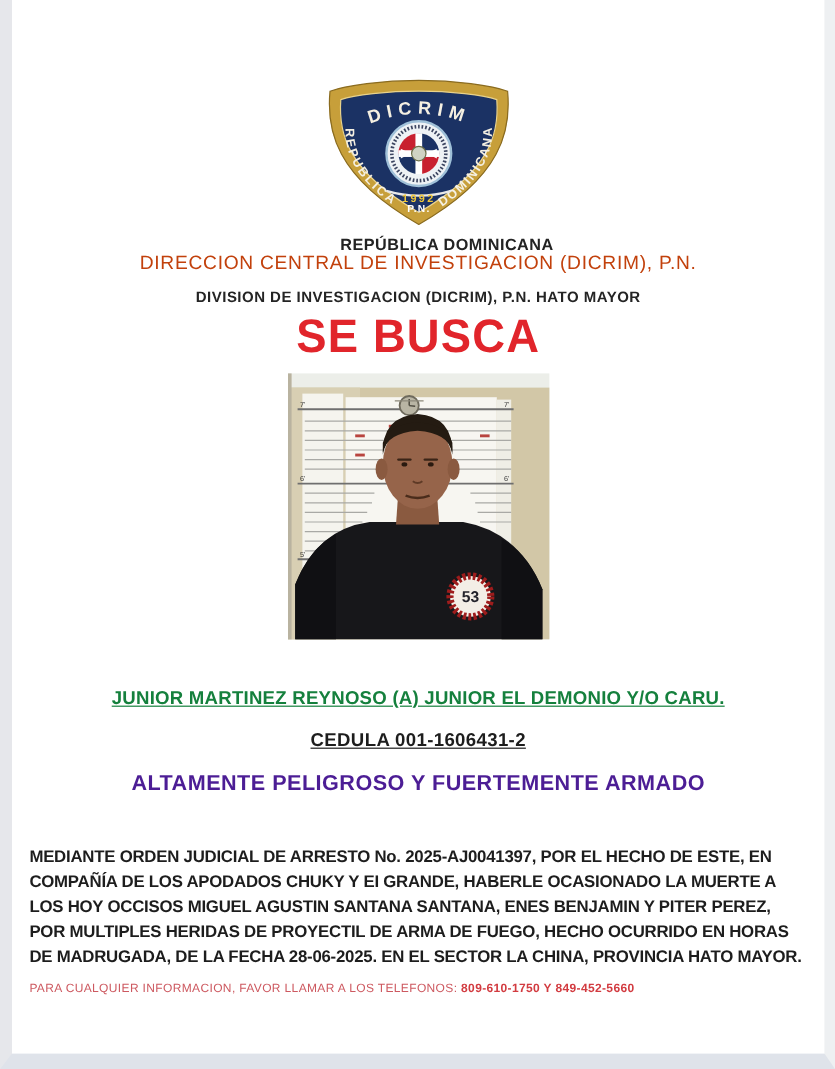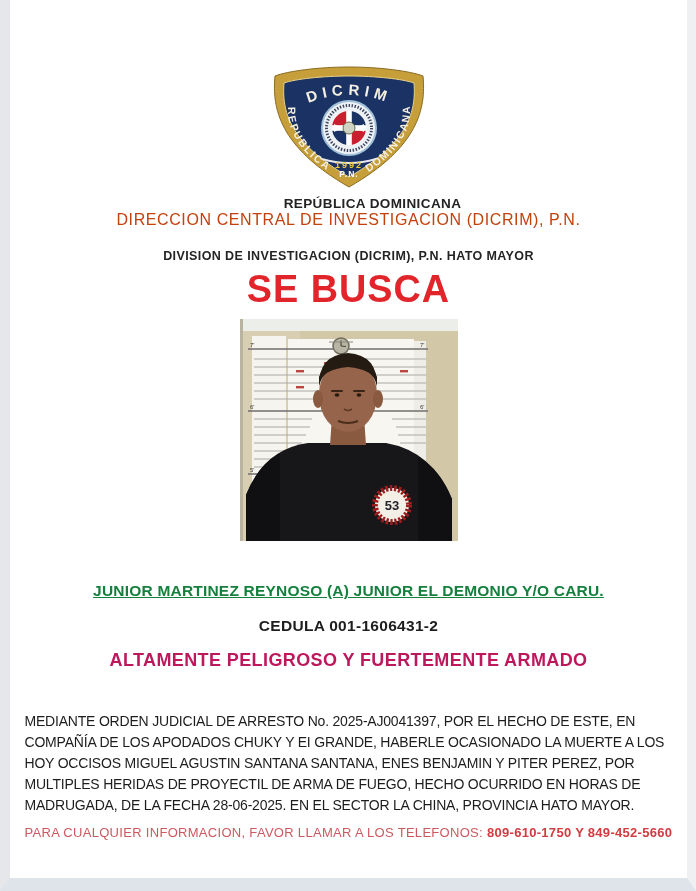--- a/index.html
+++ b/index.html
@@ -20,53 +20,53 @@
   
   .country{
     margin-top:6px;font-size:13.5px;font-weight:bold;color:#232323;
     letter-spacing:.4px;
     padding-left:48px;
   }
   .direction{
     margin-top:0;font-size:16px;color:#c2410c;letter-spacing:.6px;
   }
   .division{
-    margin-top:20px;font-size:12.5px;font-weight:bold;color:#242424;letter-spacing:.4px;
+    margin-top:12px;font-size:12.5px;font-weight:bold;color:#242424;letter-spacing:.4px;
   }
   
   .se-busca{
     margin-top:4px;line-height:44px;font-size:39px;font-weight:bold;
     letter-spacing:1px;transform:scaleX(.97);
   }
   
   .photo{
     margin:8px auto 0 auto;width:218px;height:222px;display:block;
   }
   
   .name-line{
     margin-top:40px;font-size:15.5px;font-weight:bold;color:#15803d;
     text-decoration:underline;letter-spacing:.2px;line-height:19px;
   }
   .cedula-line{
     margin-top:16px;font-size:15.5px;font-weight:bold;color:#1d1d1d;
-    letter-spacing:.3px;line-height:19px;
+    text-decoration:underline;letter-spacing:.3px;line-height:19px;
   }
   .warning-line{
     margin-top:14px;font-size:18px;font-weight:bold;letter-spacing:.4px;line-height:22px;
   }
   
   .body-par{
     margin:40px auto 0 auto;width:648px;
-    font-size:14px;font-weight:normal;color:#1d1d1d;
+    font-size:14px;font-weight:bold;color:#1d1d1d;
     line-height:21px;letter-spacing:-0.2px;text-align:left;
   }
   
   .footer-line{
     margin:8px auto 0 auto;width:648px;text-align:left;
-    font-size:13px;letter-spacing:.3px;line-height:17px;white-space:nowrap;
+    font-size:10px;letter-spacing:.3px;line-height:17px;white-space:nowrap;
   }
   .footer-line .phones{font-weight:bold;}
 </style>
 </head>
 <body>
 
 <div class="page">
 
   <div class="badge-wrap center">
     <svg width="182" height="126" viewBox="0 0 182 126">
@@ -213,19 +213,19 @@
 
     <g>
       <circle cx="152" cy="186" r="17" fill="#f3eee6"></circle>
       <circle cx="152" cy="186" r="17" fill="none" stroke="#9e1c1c" stroke-width="6" stroke-dasharray="2.5 1.8"></circle>
       <text x="152" y="191" text-anchor="middle" font-size="13" font-weight="bold" fill="#23232b" font-family="Liberation Sans, sans-serif">53</text>
     </g>
   </svg>
 
   <div class="name-line center">JUNIOR MARTINEZ REYNOSO (A) JUNIOR EL DEMONIO Y/O CARU.</div>
   <div class="cedula-line center">CEDULA 001-1606431-2</div>
-  <div class="warning-line center" style="color: #be185d;">ALTAMENTE PELIGROSO Y FUERTEMENTE ARMADO</div>
+  <div class="warning-line center" style="color: #4c1d95;">ALTAMENTE PELIGROSO Y FUERTEMENTE ARMADO</div>
 
   <div class="body-par">MEDIANTE ORDEN JUDICIAL DE ARRESTO No. 2025-AJ0041397, POR EL HECHO DE ESTE, EN COMPAÑÍA DE LOS APODADOS CHUKY Y EI GRANDE, HABERLE OCASIONADO LA MUERTE A LOS HOY OCCISOS MIGUEL AGUSTIN SANTANA SANTANA, ENES BENJAMIN Y PITER PEREZ, POR MULTIPLES HERIDAS DE PROYECTIL DE ARMA DE FUEGO, HECHO OCURRIDO EN HORAS DE MADRUGADA, DE LA FECHA 28-06-2025. EN EL SECTOR LA CHINA, PROVINCIA HATO MAYOR.</div>
 
   <div class="footer-line"><span style="color: rgb(205, 89, 96);">PARA CUALQUIER INFORMACION, FAVOR LLAMAR A LOS TELEFONOS: </span><span class="phones" style="color: rgb(210, 59, 64);">809-610-1750 Y 849-452-5660</span></div>
 
 </div>
 
 </body></html>

